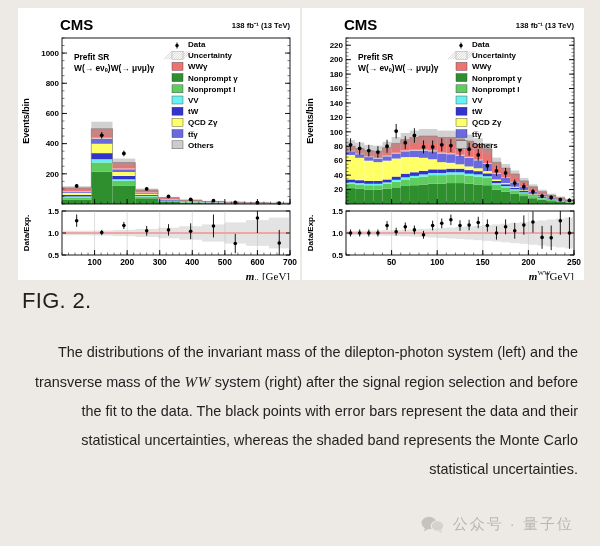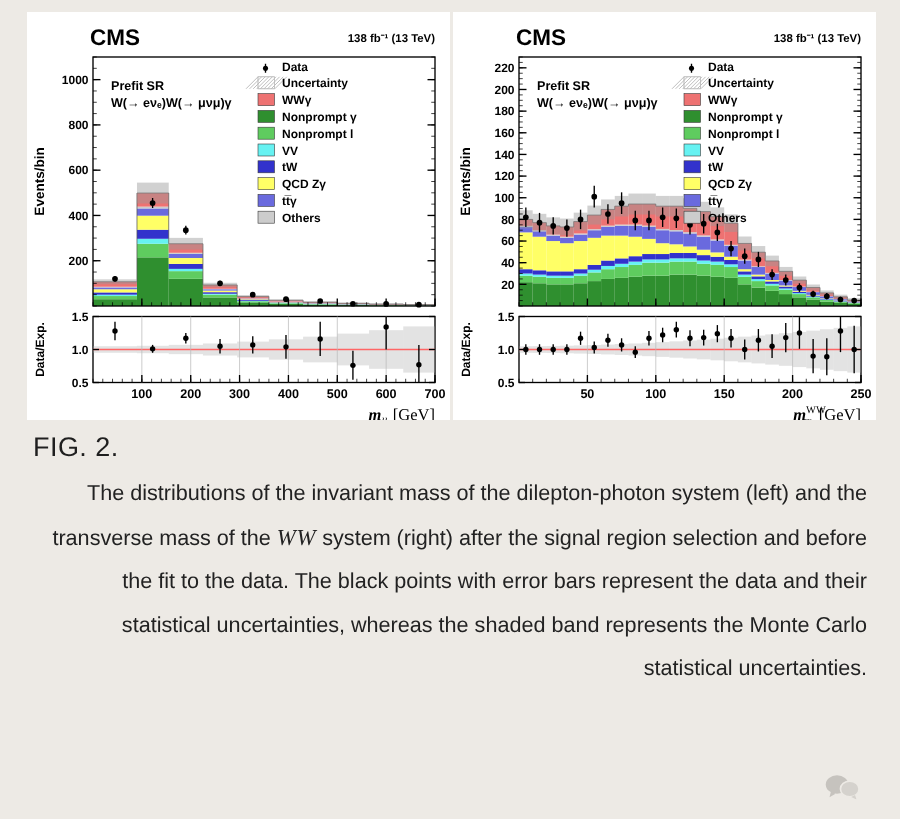--- a/index.html
+++ b/index.html
@@ -28,25 +28,25 @@
   .plot-card svg{display:block;}
 
   
   .caption-block{
     position:absolute;left:0;top:285px;
     width:600px;
     padding:0 22px;
     box-sizing:border-box;
   }
   .fig-label{
-    font-size:18px;
+    font-size:22px;
     font-weight:400;
     letter-spacing:.3px;
     color:#1f1f1f;
-    margin:4px 0 7px 0;
+    margin:4px 0 26px 0;
     line-height:1.05;
   }
   .caption-text{
     font-size:14.4px;
     line-height:2.0;
     color:#222222;
     margin:0;
     text-align:right;
   }
   .caption-text .mathit{
@@ -1086,16 +1086,17 @@
   </div>
 
   <div class="footer">
     <div class="wm">
       <svg class="wm-icon" width="24" height="18" viewBox="0 0 24 18" aria-hidden="true">
         <ellipse cx="8" cy="8" rx="7.5" ry="6.2" fill="#c6c3be"></ellipse>
         <path d="M4 12.5 L3 16.5 L7 14.2 Z" fill="#c6c3be"></path>
         <ellipse cx="16.5" cy="11" rx="6.2" ry="5.2" fill="#d5d2cd" stroke="#edeae5" stroke-width="1.1"></ellipse>
         <path d="M20 15 L21 18 L17.5 16.4 Z" fill="#d5d2cd"></path>
       </svg>
+      <span>公众号 · 量子位</span>
     </div>
   </div>
 
 </div>
 
 </body></html>

